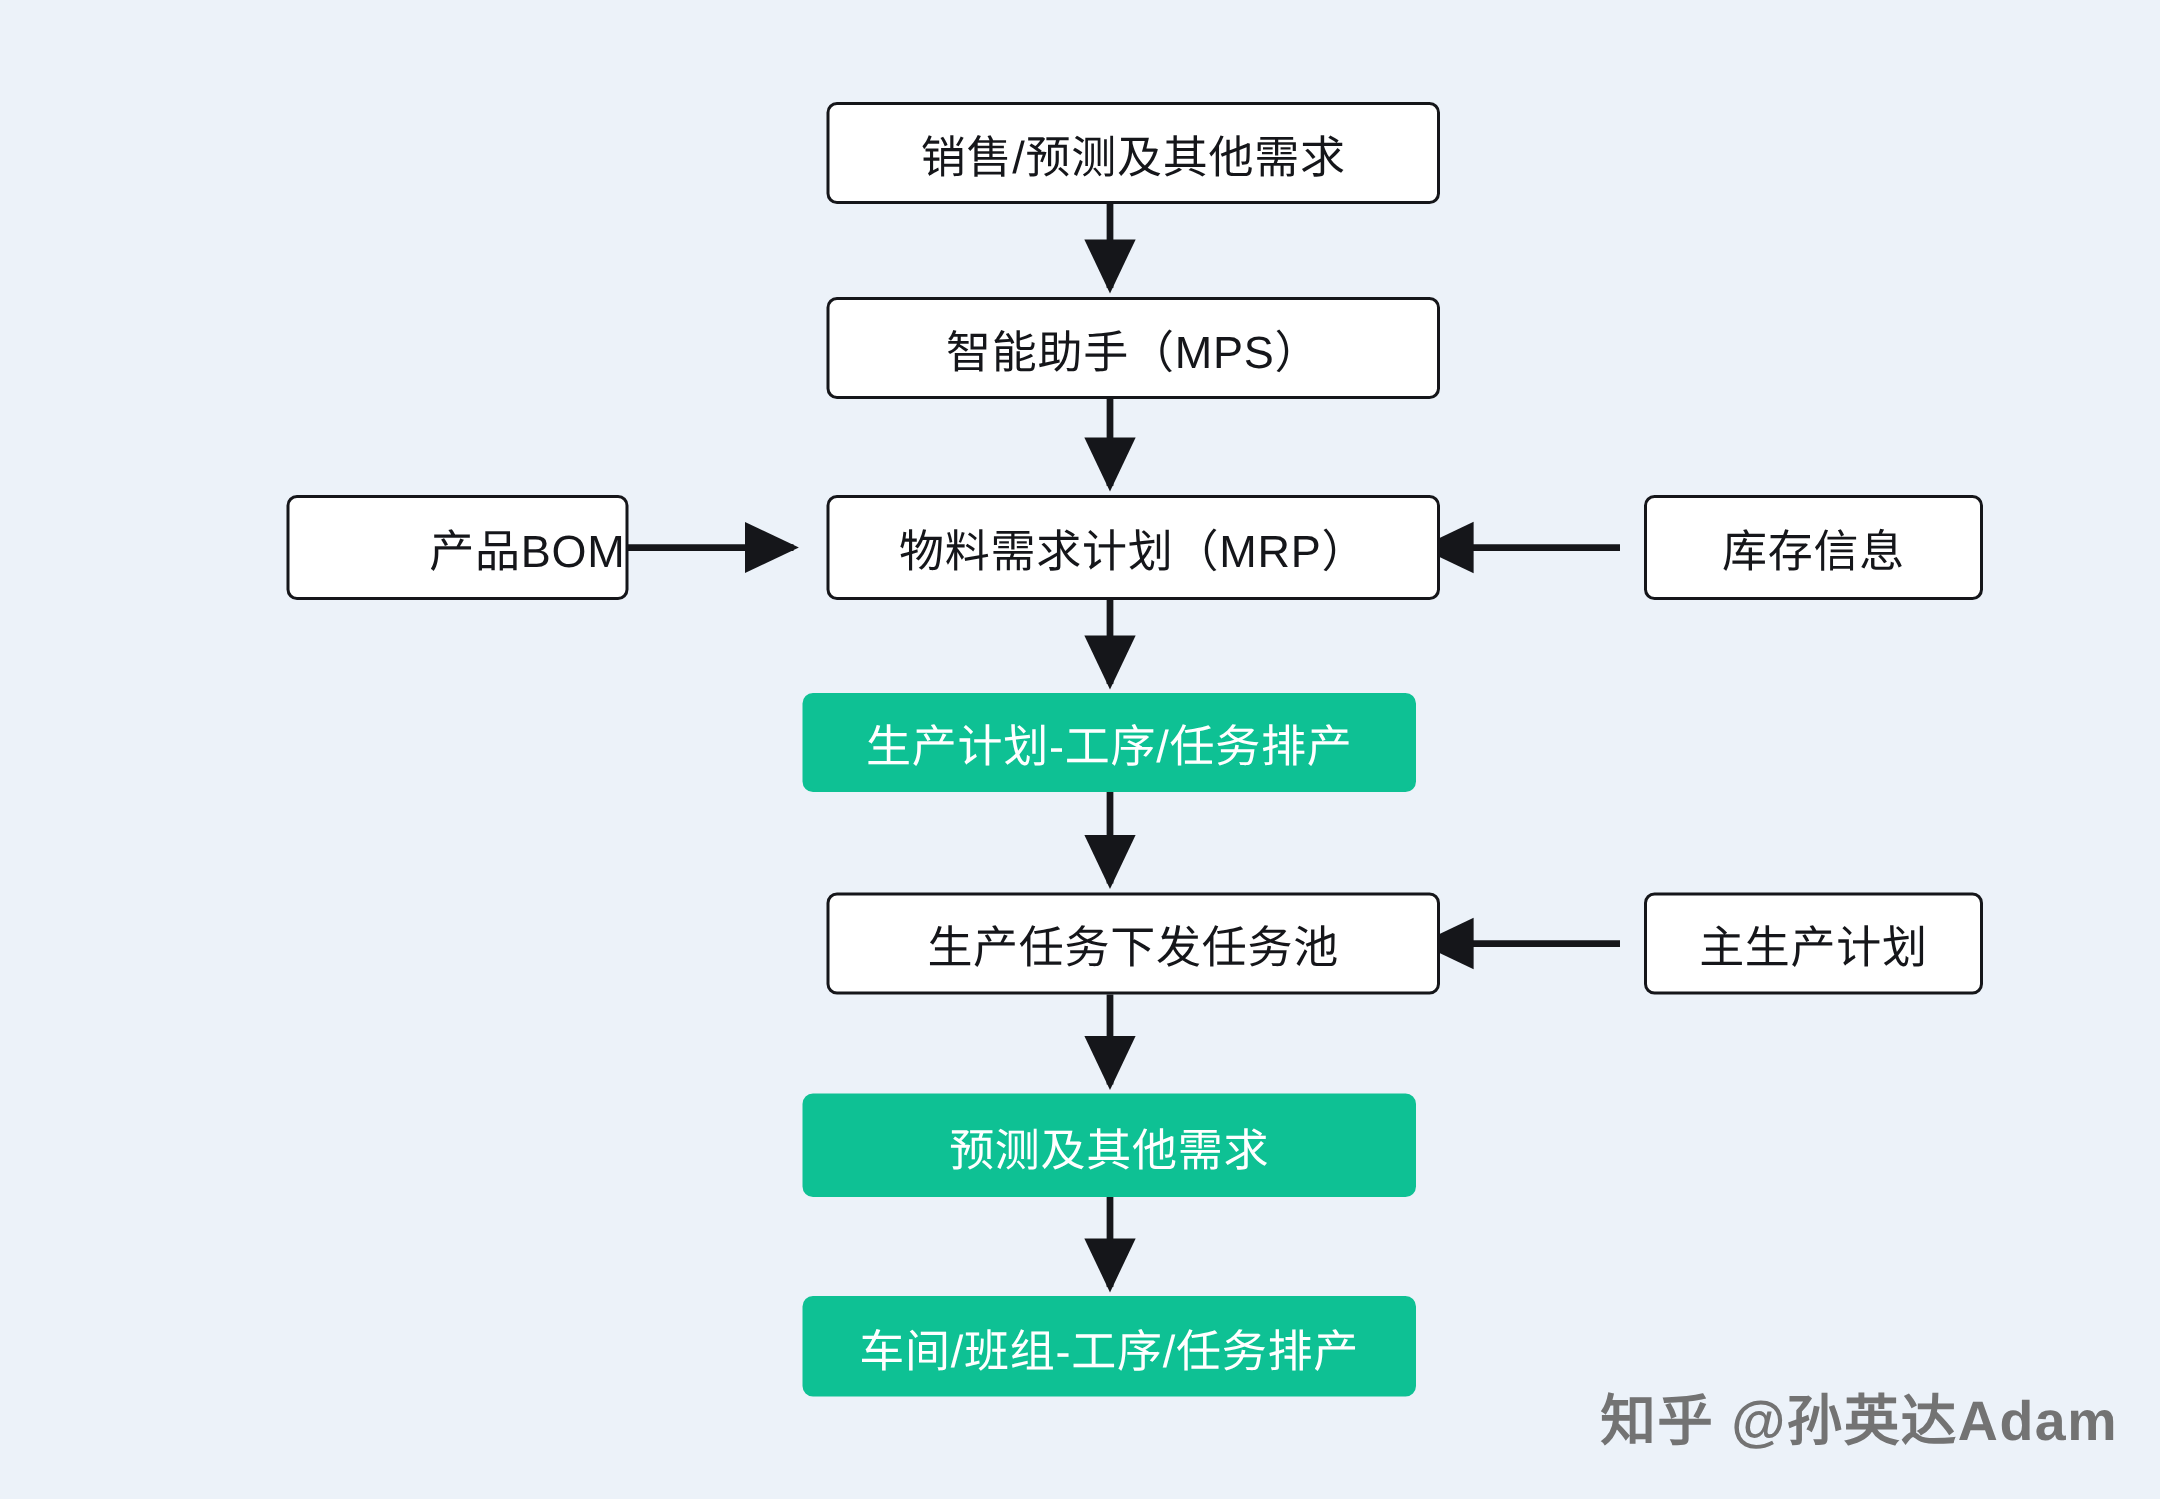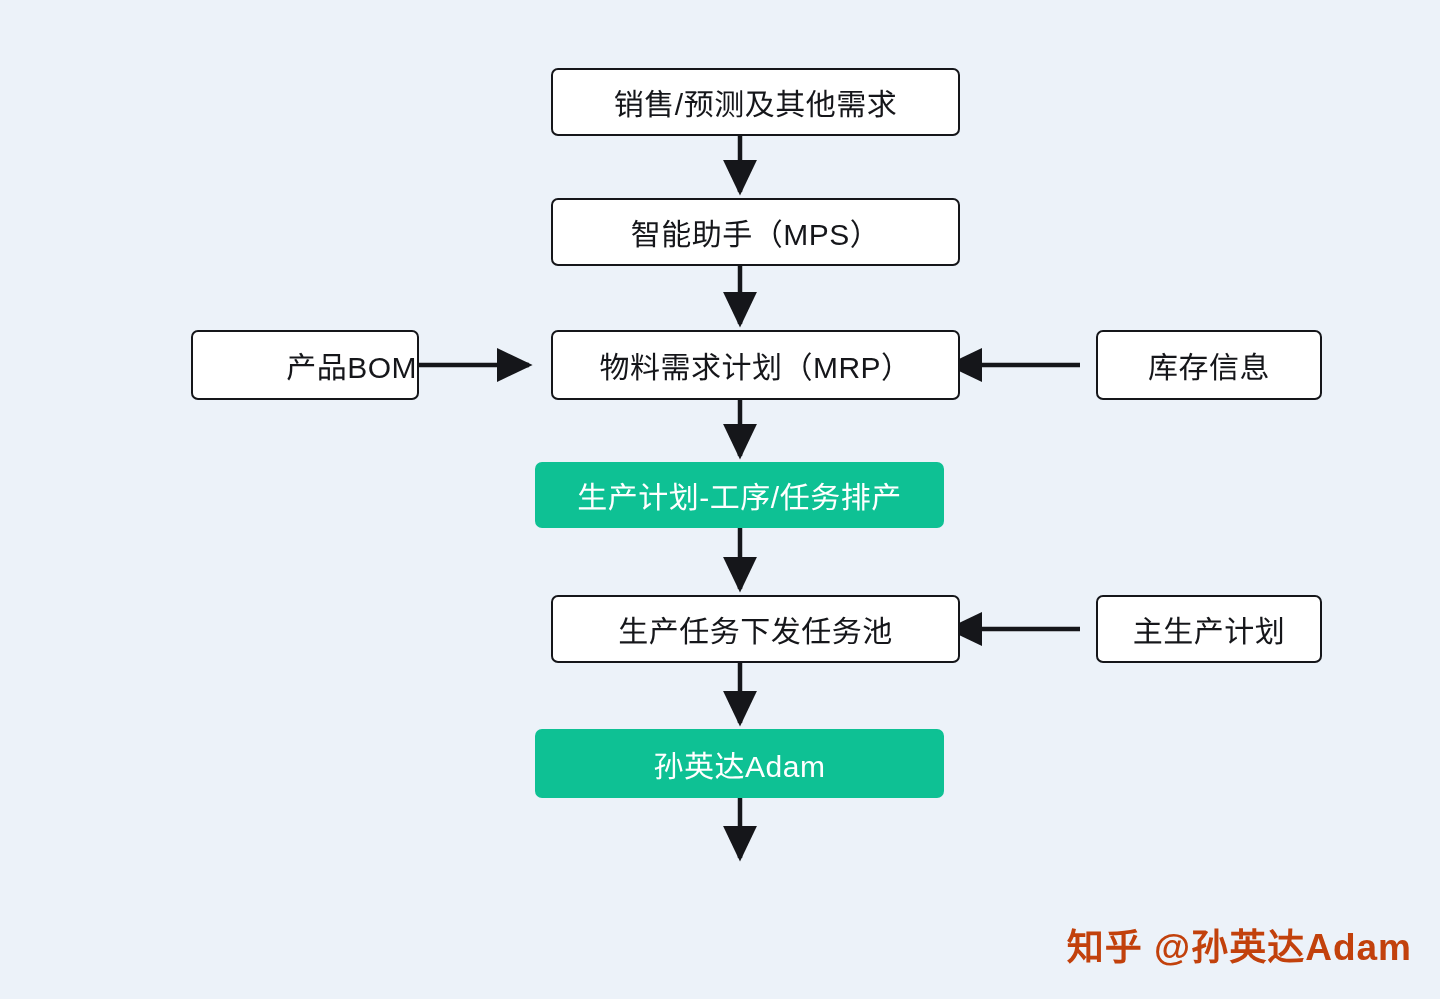--- a/index.html
+++ b/index.html
@@ -79,21 +79,21 @@
   #node-stock     { left: 1080px; top: 330px; width: 226px; height: 70px; }
   #node-assistant { left: 1080px; top: 595px; width: 226px; height: 68px; }
 
   
   #watermark {
     position: absolute;
     right: 28px;
     bottom: 28px;
     font-size: 37px;
     font-weight: 700;
-    color: #c2410c;
+    color: #737373;
     letter-spacing: 1px;
     user-select: none;
   }
 </style>
 </head>
 <body>
 
 <div id="canvas">
 
   <svg id="connectors" viewBox="0 0 1440 999" width="1440" height="999" aria-hidden="true">
@@ -133,23 +133,26 @@
 
   <div class="node accent col-main" id="node-plan">
     <span>生产计划-工序/任务排产</span>
   </div>
 
   <div class="node plain col-main" id="node-taskpool">
     <span>生产任务下发任务池</span>
   </div>
 
   <div class="node accent col-main" id="node-workorder">
-    <span>孙英达Adam</span>
+    <span>预测及其他需求</span>
   </div>
 
+  <div class="node accent col-main" id="node-workshop">
+    <span>车间/班组-工序/任务排产</span>
+  </div>
 
   <div class="node plain" id="node-bom">
     <span>产品BOM</span>
   </div>
 
   <div class="node plain" id="node-stock">
     <span>库存信息</span>
   </div>
 
   <div class="node plain" id="node-assistant">

